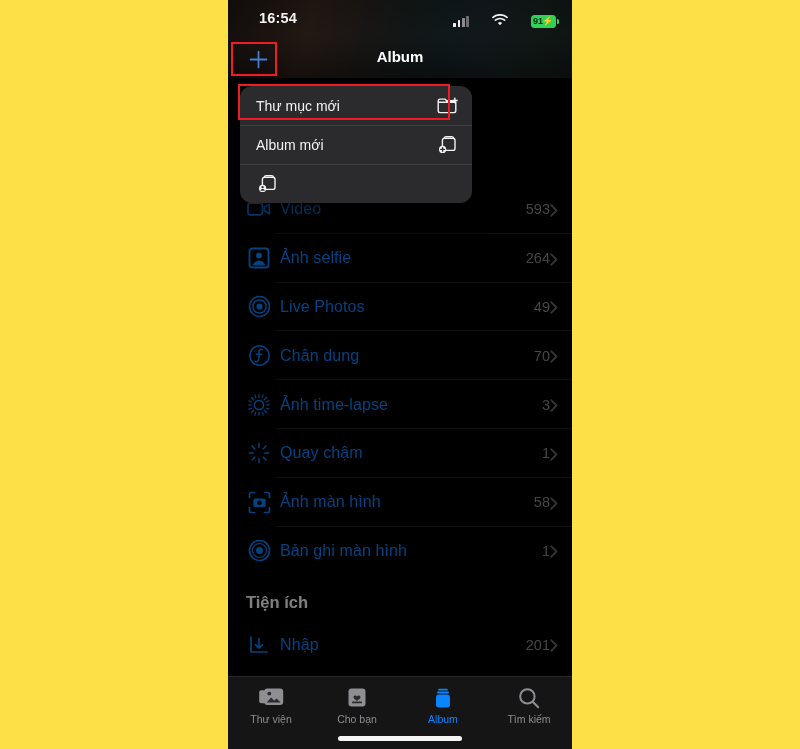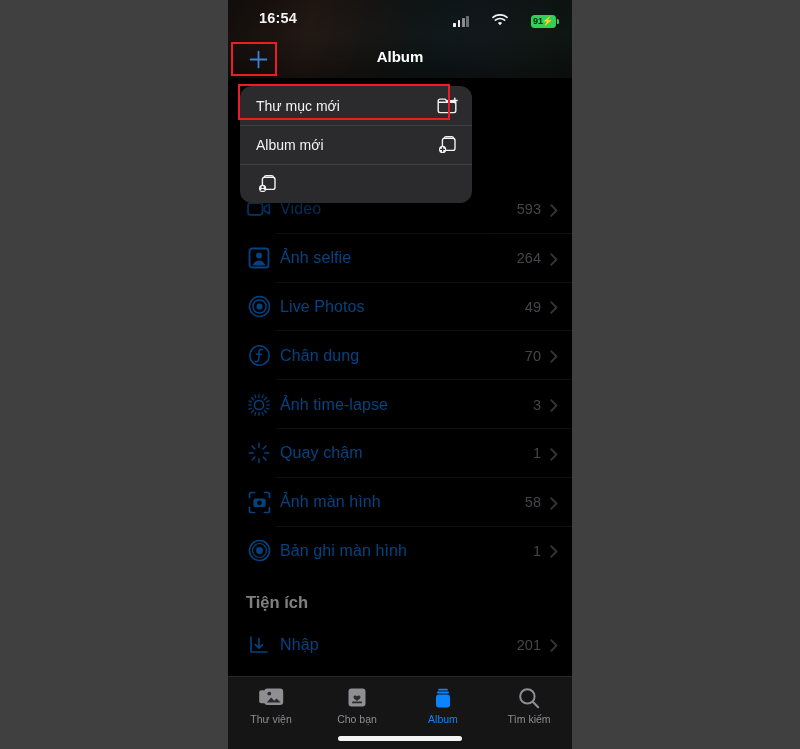--- a/index.html
+++ b/index.html
@@ -9,21 +9,21 @@
     width: 800px;
     height: 749px;
     overflow: hidden;
     font-family: "Liberation Sans", sans-serif;
   }
 
   #canvas {
     position: relative;
     width: 800px;
     height: 749px;
-    background: #404040;
+    background: #fde047;
   }
 
   
   #phone {
     position: absolute;
     left: 228px;
     top: 0px;
     width: 344px;
     height: 749px;
     background: #000000;
@@ -223,21 +223,20 @@
   .row-label {
     flex: 1 1 auto;
     color: #0a84ff;
     font-size: 16px;
     letter-spacing: 0.1px;
   }
   .row-count {
     flex: 0 0 auto;
     color: #8b8b90;
     font-size: 14.5px;
-    margin-right: 9px;
   }
   .chev {
     flex: 0 0 auto;
     width: 8px; height: 13px;
     color: #6a6a6e;
   }
 
   .section-head {
     padding: 18px 0 8px 18px;
     color: #ffffff;

